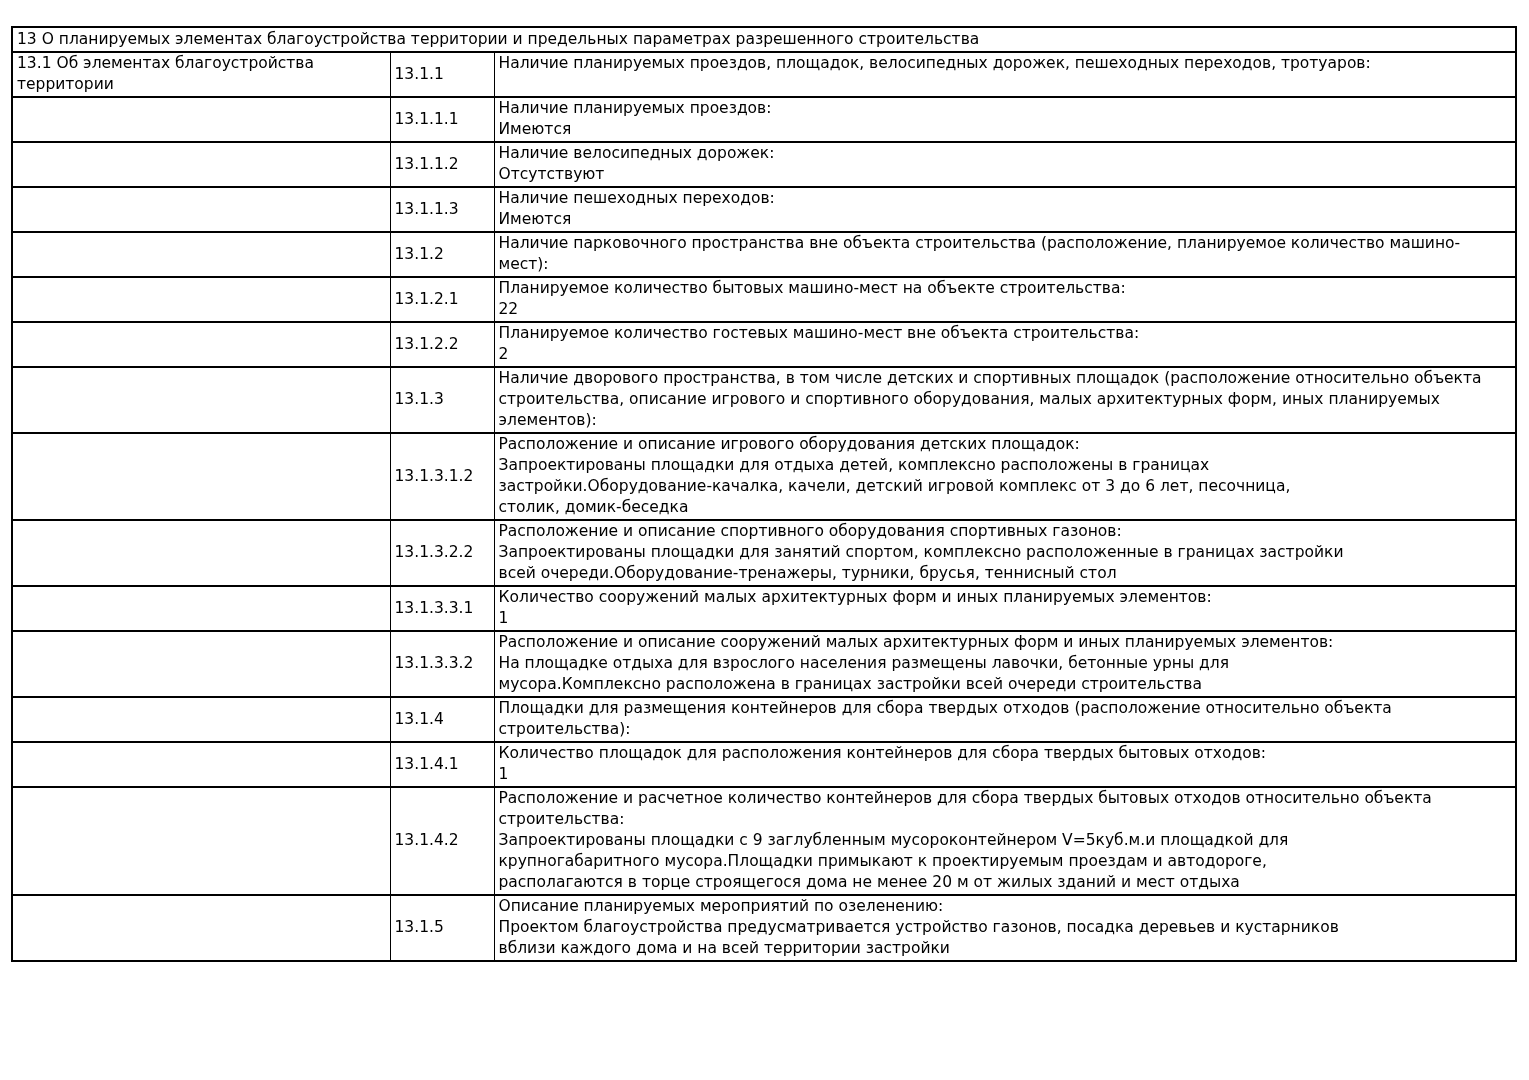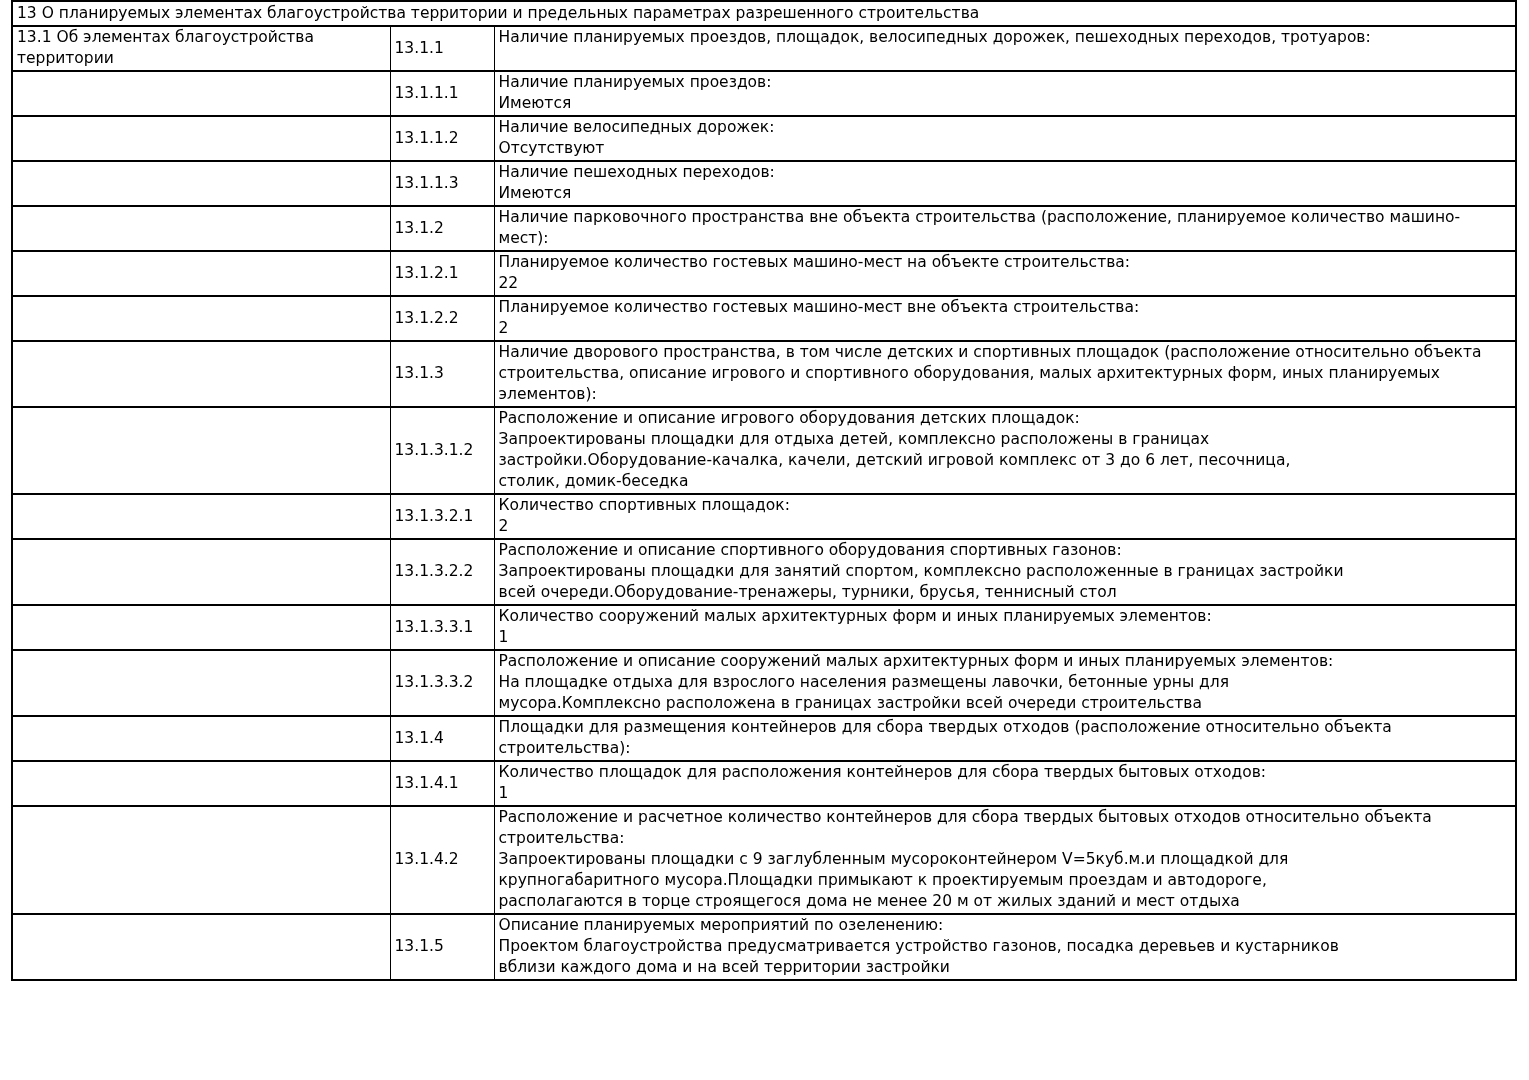--- a/index.html
+++ b/index.html
@@ -12,21 +12,21 @@
     width: 1529px;
     height: 1080px;
     background: #ffffff;
     overflow: hidden;
     font-family: "DejaVu Sans", "Liberation Sans", sans-serif;
     color: #000000;
   }
   table.decl {
     position: absolute;
     left: 11px;
-    top: 0;
+    top: 26px;
     width: 1506px;
     border-collapse: collapse;
     table-layout: fixed;
     border: 2px solid #000000;
   }
   col.c1 { width: 378px; }
   col.c2 { width: 104px; }
   col.c3 { width: auto; }
   td {
     border: solid #000000;
@@ -112,21 +112,21 @@
     <td class="desc-cell">
       <div class="label">Наличие парковочного пространства вне объекта строительства (расположение, планируемое количество машино-
 мест):</div>
       <div class="value"></div>
     </td>
   </tr>
         <tr>
     <td class="group-cell"></td>
     <td class="code-cell">13.1.2.1</td>
     <td class="desc-cell">
-      <div class="label">Планируемое количество гостевых машино-мест на объекте строительства:</div>
+      <div class="label">Планируемое количество бытовых машино-мест на объекте строительства:</div>
       <div class="value">22</div>
     </td>
   </tr>
         <tr>
     <td class="group-cell"></td>
     <td class="code-cell">13.1.2.2</td>
     <td class="desc-cell">
       <div class="label">Планируемое количество гостевых машино-мест вне объекта строительства:</div>
       <div class="value">2</div>
     </td>
@@ -142,28 +142,20 @@
     </td>
   </tr>
         <tr>
     <td class="group-cell"></td>
     <td class="code-cell">13.1.3.1.2</td>
     <td class="desc-cell">
       <div class="label">Расположение и описание игрового оборудования детских площадок:</div>
       <div class="value">Запроектированы площадки для отдыха детей, комплексно расположены в границах
 застройки.Оборудование-качалка, качели, детский игровой комплекс от 3 до 6 лет, песочница,
 столик, домик-беседка</div>
-    </td>
-  </tr>
-        <tr>
-    <td class="group-cell"></td>
-    <td class="code-cell">13.1.3.2.1</td>
-    <td class="desc-cell">
-      <div class="label">Количество спортивных площадок:</div>
-      <div class="value">2</div>
     </td>
   </tr>
         <tr>
     <td class="group-cell"></td>
     <td class="code-cell">13.1.3.2.2</td>
     <td class="desc-cell">
       <div class="label">Расположение и описание спортивного оборудования спортивных газонов:</div>
       <div class="value">Запроектированы площадки для занятий спортом, комплексно расположенные в границах застройки
 всей очереди.Оборудование-тренажеры, турники, брусья, теннисный стол</div>
     </td>

